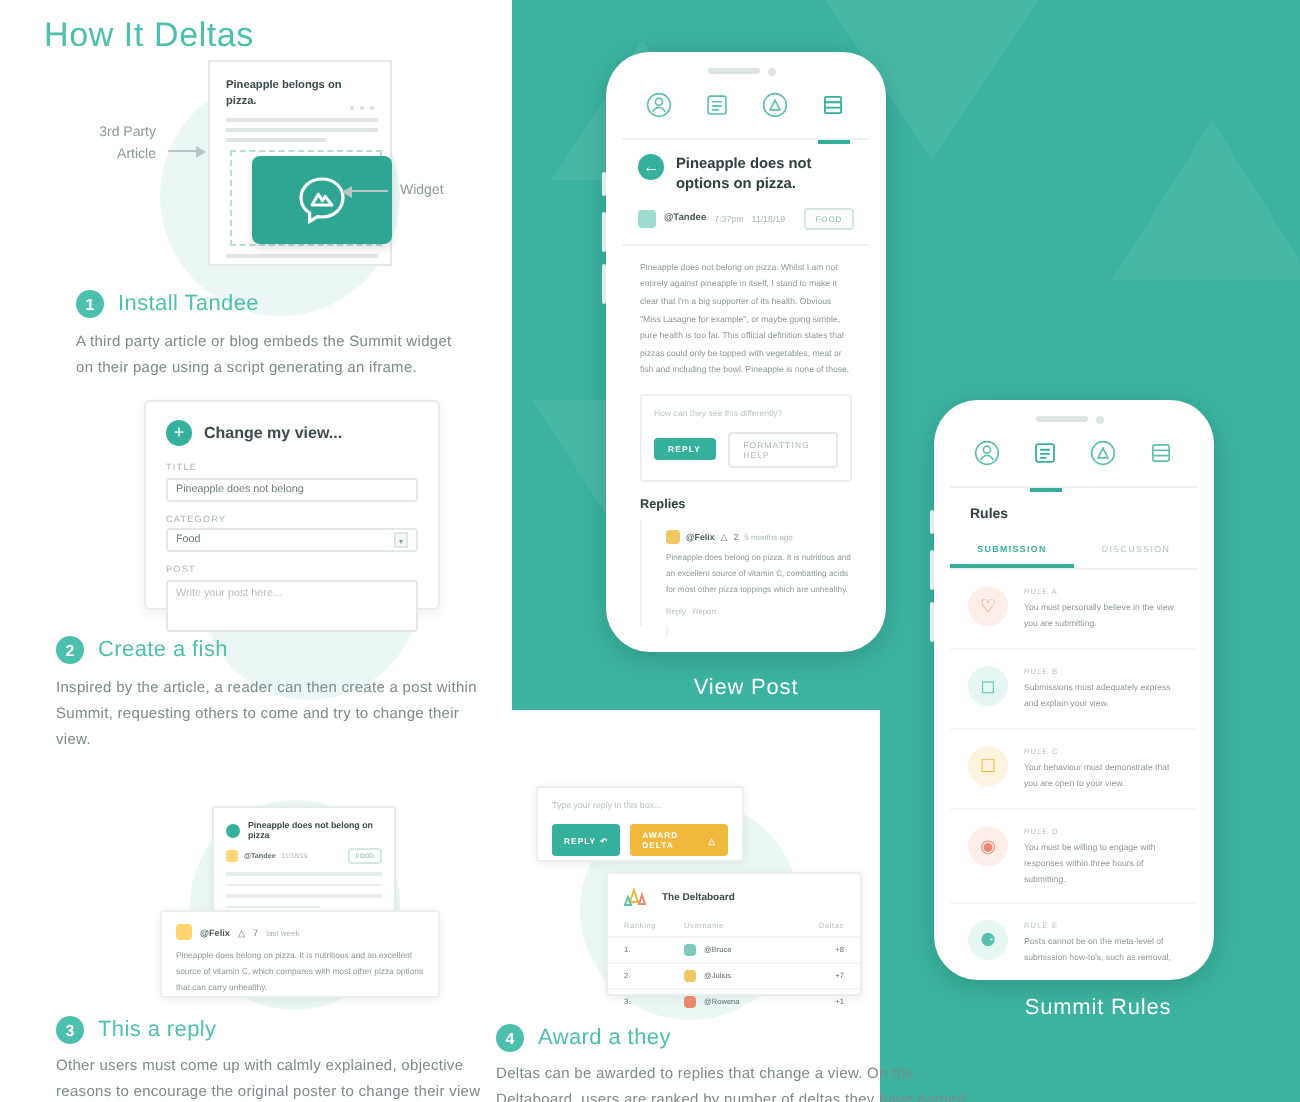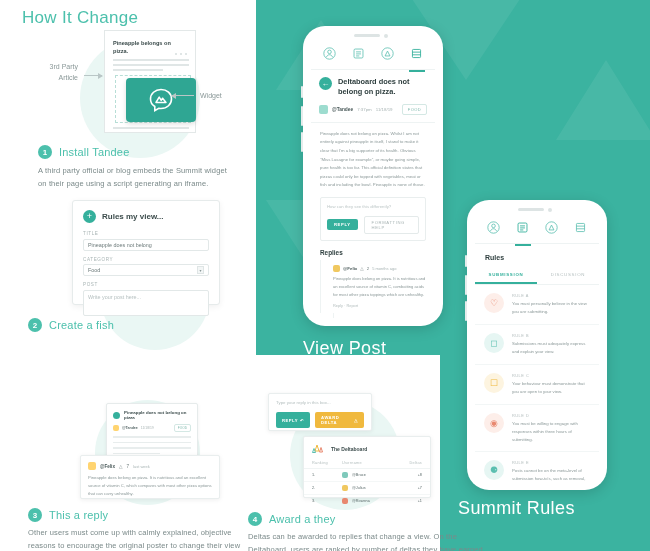--- a/index.html
+++ b/index.html
@@ -262,22 +262,22 @@
     align-items: flex-start;
   }
   .rule-ico {
     width: 20px; height: 20px; border-radius: 50%; flex: 0 0 auto;
     display: flex; align-items: center; justify-content: center; font-size: 9px;
   }
   .rule-key { font-size: 3.9px; color: #b3bebe; letter-spacing: .5px; margin-bottom: 2px; }
   .rule-txt { font-size: 4.3px; color: #8b9898; line-height: 1.85; }
 
   .phone-label {
-    position: absolute; color: #fff; font-size: 18px; letter-spacing: .4px;
-    text-align: left;
+    position: absolute; color: #fff; font-size: 11px; letter-spacing: .4px;
+    text-align: center;
   }
 </style>
 </head>
 <body>
 
 <div class="page">
 
   <div class="teal-band">
     <div class="tri" style="left:20px;top:20px;border-left:45px solid transparent;border-right:45px solid transparent;border-bottom:70px solid #fff;"></div>
     <div class="tri" style="left:150px;top:-10px;border-left:60px solid transparent;border-right:60px solid transparent;border-top:90px solid #fff;"></div>
@@ -285,21 +285,21 @@
     <div class="tri" style="left:10px;top:200px;border-left:55px solid transparent;border-right:55px solid transparent;border-top:85px solid #fff;"></div>
     <div class="tri" style="left:230px;top:230px;border-left:48px solid transparent;border-right:48px solid transparent;border-bottom:75px solid #fff;"></div>
     <div class="tri" style="left:330px;top:420px;border-left:55px solid transparent;border-right:55px solid transparent;border-top:85px solid #fff;"></div>
     <div class="tri" style="left:250px;top:470px;border-left:45px solid transparent;border-right:45px solid transparent;border-bottom:70px solid #fff;"></div>
   </div>
   <div class="teal-white-block"></div>
   <div class="teal-left-strip"></div>
 
   <div style="position:absolute;left:440px;top:355px;width:210px;height:196px;background:#3bb3a0;"></div>
 
-  <div class="headline">How It Change</div>
+  <div class="headline">How It Deltas</div>
 
   <div class="circle-bg" style="left:80px;top:38px;width:120px;height:120px;"></div>
 
   <div class="art1">
     <div class="article-card">
       <div class="article-title">Pineapple belongs on pizza.</div>
       <div class="art-dots">
           <i></i>
           <i></i>
           <i></i>
@@ -320,28 +320,28 @@
 
   <div class="label-3rd">3rd Party<br>Article</div>
   <div class="arrow-h" style="left:84px;top:75px;width:18px;"></div>
   <div class="arrow-h rev" style="left:172px;top:95px;width:22px;"></div>
   <div class="label-widget">Widget</div>
 
   <div class="step-row" style="left:38px;top:145px;">
     <div class="step-num">1</div>
     <div class="step-title">Install Tandee</div>
   </div>
-  <div class="step-body" style="left:38px;top:164px;width:195px;">A third party official or blog embeds the Summit widget on their page using a script generating an iframe.</div>
+  <div class="step-body" style="left:38px;top:164px;width:195px;">A third party article or blog embeds the Summit widget on their page using a script generating an iframe.</div>
 
   <div class="circle-bg" style="left:100px;top:240px;width:110px;height:110px;"></div>
 
   <div class="form-panel">
     <div class="form-head">
       <div class="plus-badge">+</div>
-      <div class="form-head-txt">Rules my view...</div>
+      <div class="form-head-txt">Change my view...</div>
     </div>
 
     <div class="field-label">TITLE</div>
     <div class="field-box">Pineapple does not belong</div>
 
     <div class="field-label">CATEGORY</div>
     <div class="field-box select">
       <span>Food</span>
       <span class="sel-caret">▾</span>
     </div>
@@ -349,20 +349,21 @@
     <div class="field-label">POST</div>
     <div class="field-box area">
       <span class="field-ph">Write your post here...</span>
     </div>
   </div>
 
   <div class="step-row" style="left:28px;top:318px;">
     <div class="step-num">2</div>
     <div class="step-title">Create a fish</div>
   </div>
+  <div class="step-body" style="left:28px;top:337px;width:215px;">Inspired by the article, a reader can then create a post within Summit, requesting others to come and try to change their view.</div>
 
   <div class="circle-bg" style="left:95px;top:400px;width:105px;height:105px;"></div>
 
   <div class="mini-post">
     <div class="mini-post-head">
       <div class="mini-dot"></div>
       <div class="mini-post-title">Pineapple does not belong on pizza</div>
     </div>
     <div class="mini-meta">
       <div class="mini-ava"></div>
@@ -489,21 +490,21 @@
           <svg width="13" height="13" viewBox="0 0 16 16">
               <rect x="3" y="3" width="10" height="10" rx="1" fill="none" stroke="#35b09c" stroke-width="1.1"></rect>
               <path d="M3 6.3h10M3 9.6h10" stroke="#35b09c" stroke-width="1.1"></path>
             </svg>
         </div>
       </div>
 
       <div class="vp-postcard">
         <div class="vp-title-row">
           <div class="vp-back">←</div>
-          <div class="vp-title">Deltaboard does not belong on pizza.</div>
+          <div class="vp-title">Pineapple does not options on pizza.</div>
         </div>
         <div class="vp-meta">
           <div class="vp-ava"></div>
           <div class="vp-user">@Tandee</div>
           <div class="vp-time">7:37pm</div>
           <div class="vp-time">11/18/19</div>
           <div class="vp-tag">FOOD</div>
         </div>
       </div>
 
@@ -618,15 +619,15 @@
       <div class="rule-item" style="border-bottom:none;">
         <div class="rule-ico" style="background:#e6f6f3;color:#5bbfb0;">⚈</div>
         <div>
           <div class="rule-key">RULE E</div>
           <div class="rule-txt">Posts cannot be on the meta-level of submission how-to's, such as removal, viewpoints or meta-topics.</div>
         </div>
       </div>
 
     </div>
   </div>
-  <div class="phone-label" style="left:458px;top:498px;width:140px;">Summit Rules</div>
+  <div class="phone-label" style="left:479px;top:498px;width:140px;">Summit Rules</div>
 
 </div>
 
 </body></html>

